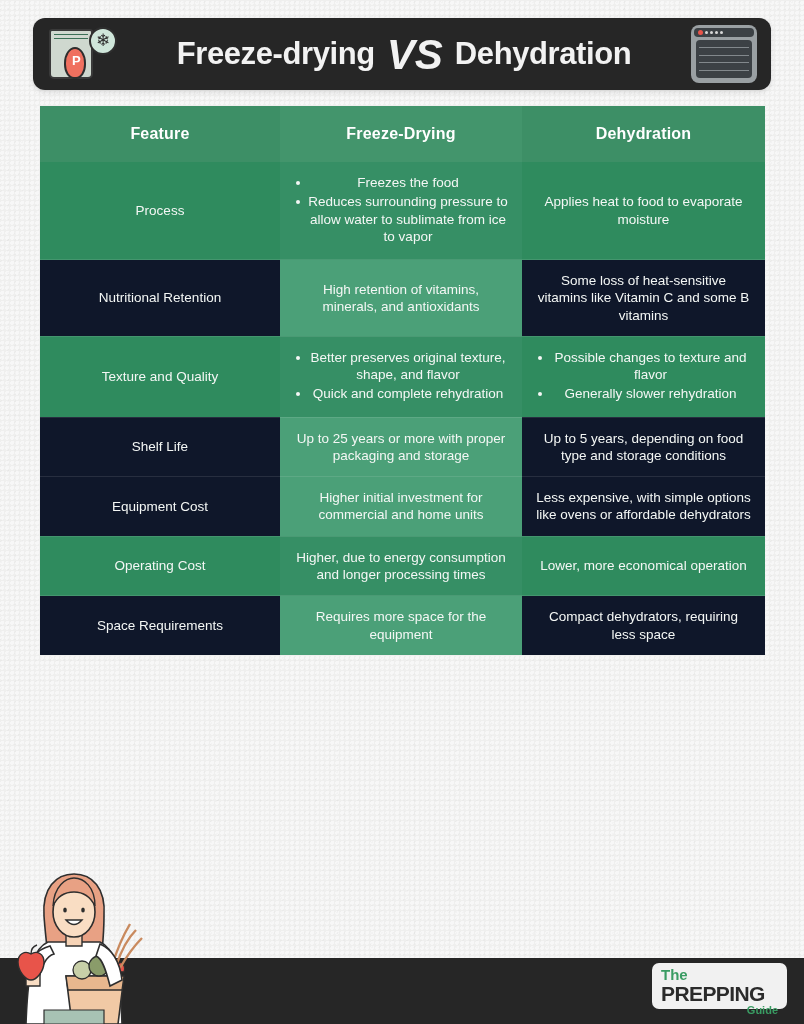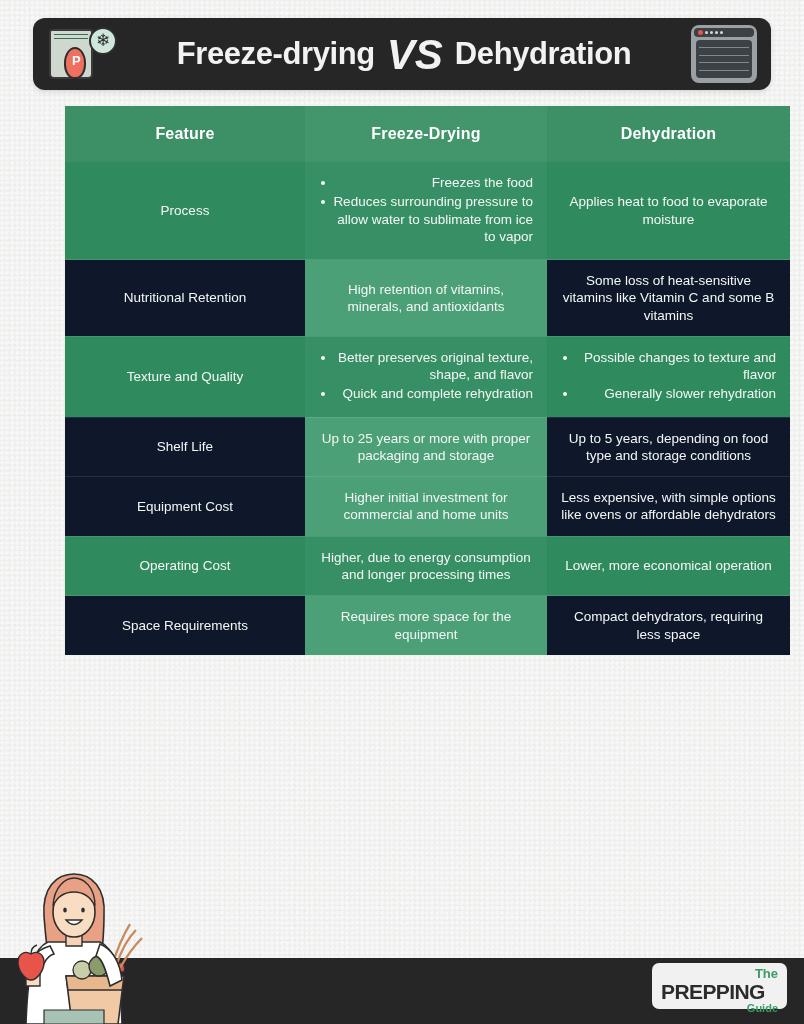--- a/index.html
+++ b/index.html
@@ -138,21 +138,20 @@
     justify-content: space-around;
   }
   .deh-tray { height: 1px; background: #82888c; }
 
   
   .table-wrap {
     position: absolute;
     left: 40px; top: 106px;
     width: 725px;
     z-index: 2;
-    margin-left: 25px;
   }
   .ctable {
     width: 100%;
     border-collapse: collapse;
     table-layout: fixed;
   }
   .ctable col.c-feature { width: 240px; }
   .ctable col.c-fd      { width: 242px; }
   .ctable col.c-dh      { width: 243px; }
 
@@ -182,21 +181,21 @@
   .ctable tbody tr.light td.mid { background: #4ba078; }
 
   td.feature {
     font-size: 16px;
     line-height: 1.2;
     color: #ffffff;
   }
 
   ul.blist {
     list-style: none;
-    text-align: right;
+    text-align: center;
     display: inline-block;
     margin: 0 auto;
   }
   ul.blist li {
     position: relative;
     padding-left: 14px;
     margin-bottom: 2px;
   }
   ul.blist li::before {
     content: "";
@@ -220,24 +219,24 @@
     position: absolute;
     right: 17px; bottom: 15px;
     width: 135px; height: 46px;
     background: #f1f1f1;
     border-radius: 7px;
     z-index: 4;
     padding: 4px 9px;
   }
   .logo-the {
     color: #3a9c63;
-    font-size: 13px;
+    font-size: 15px;
     font-weight: bold;
     line-height: 1;
-    text-align: right;
+    text-align: left;
   }
   .logo-main {
     color: #2b2b2b;
     font-size: 21px;
     font-weight: bold;
     line-height: 1;
     letter-spacing: -0.6px;
     margin-top: 1px;
   }
   .logo-guide {

